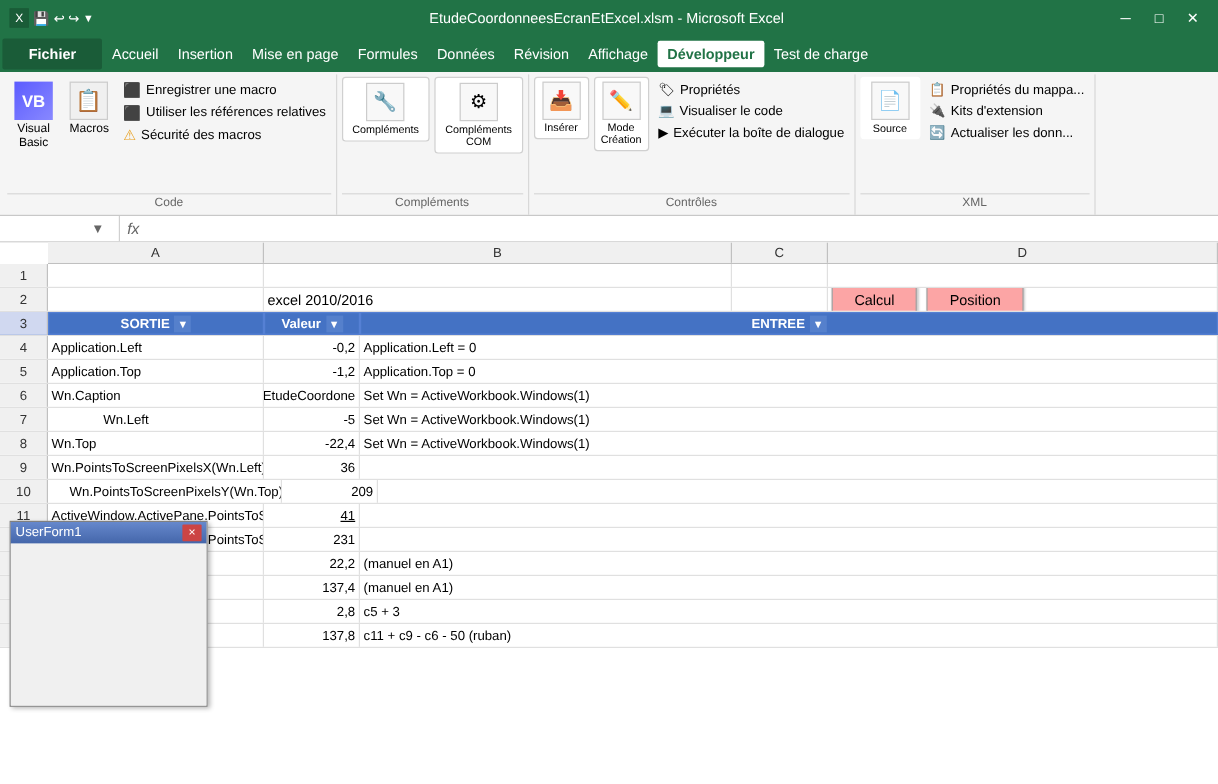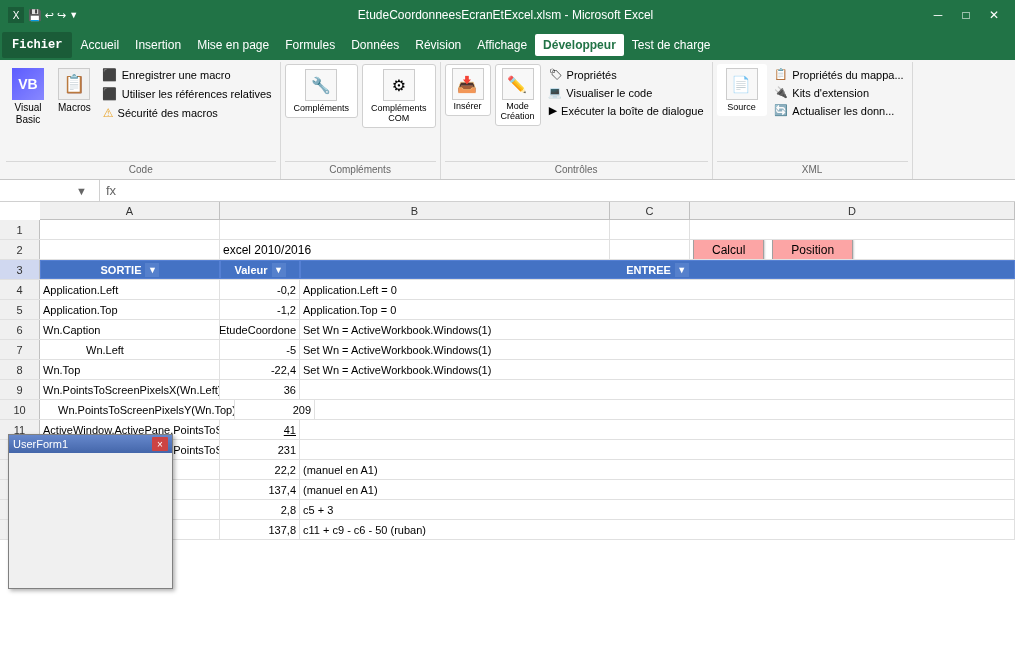--- a/index.html
+++ b/index.html
@@ -29,21 +29,21 @@
       height: 30px;
       padding: 0 2px;
     }
     .menu-item {
       color: white;
       padding: 4px 8px;
       cursor: pointer;
       font-size: 12px;
       border-radius: 2px;
     }
-    .menu-item.fichier { background: #1a5c38; padding: 6px 10px; font-weight: bold; font-family: Liberation Mono, monospace; }
+    .menu-item.fichier { background: #1a5c38; padding: 6px 22px; font-weight: bold; }
 
     
     .ribbon {
       background: #f5f5f5;
       border-bottom: 1px solid #c8c8c8;
       padding: 2px 0 0 0;
       height: 120px;
     }
     .ribbon-groups {
       display: flex;
@@ -154,21 +154,21 @@
     .name-box {
       width: 100px;
       height: 100%;
       border-right: 1px solid #d0d0d0;
       display: flex;
       align-items: center;
       padding: 0 4px;
       font-size: 11px;
     }
     .name-box-dropdown { cursor: pointer; padding: 0 2px; color: #666; }
-    .formula-icon { padding: 0 6px; color: #666; font-size: 13px; cursor: pointer; }
+    .formula-icon { padding: 0 6px; color: #666; font-size: 13px; cursor: pointer; font-style: italic; }
     .formula-input { flex: 1; border: none; outline: none; font-size: 11px; padding: 0 4px; }
     .col-header {
       border-right: 1px solid #c0c0c0;
       display: flex;
       align-items: center;
       justify-content: center;
       font-size: 11px;
       color: #333;
       background: #f0f0f0;
       cursor: pointer;

